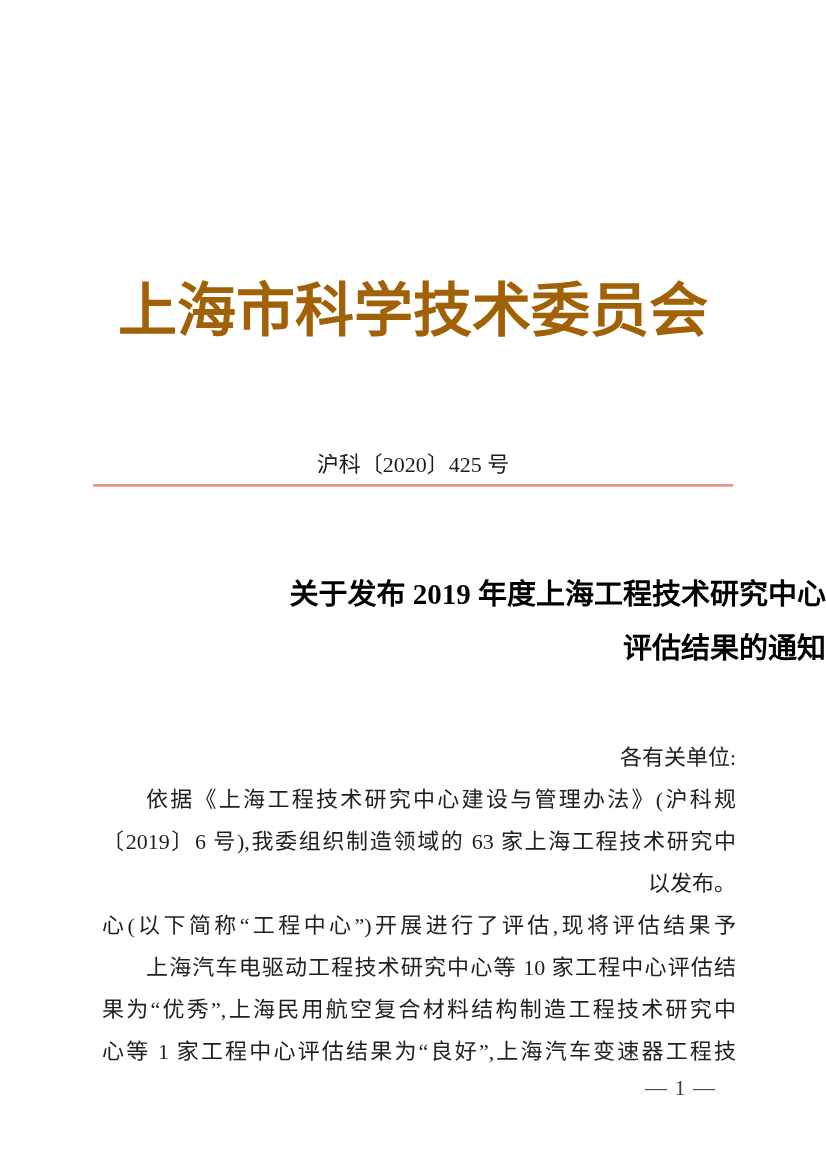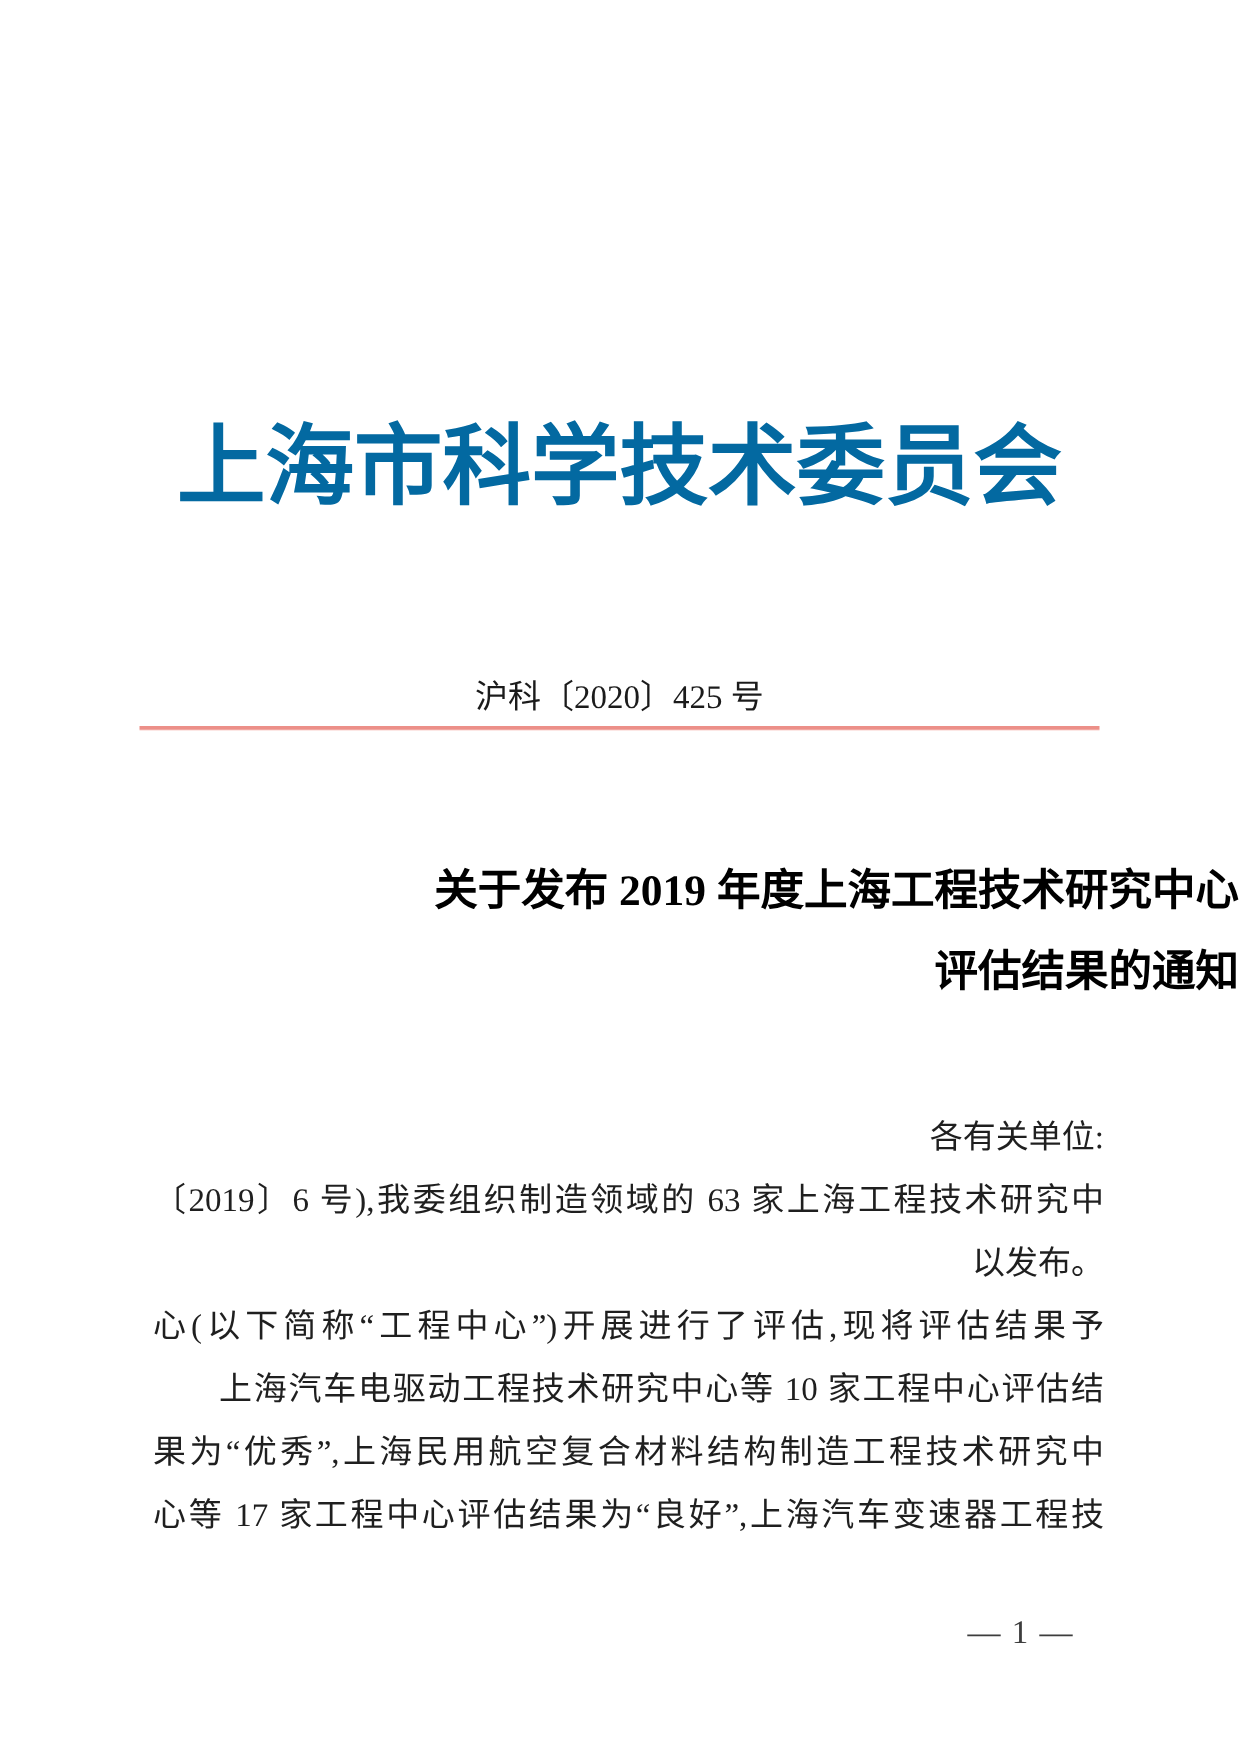--- a/index.html
+++ b/index.html
@@ -82,37 +82,38 @@
     color: #3d3d3d;
     letter-spacing: 1px;
     white-space: nowrap;
   }
 </style>
 </head>
 <body>
 
 <div class="page">
 
-  <h1 class="issuer" style="color: #0369a1;">上海市科学技术委员会</h1>
+  <h1 class="issuer" style="color: #a16207;">上海市科学技术委员会</h1>
 
   <div class="doc-number">沪科〔2020〕425 号</div>
 
   <div class="divider"></div>
 
   <h2 class="doc-title">
     <span>关于发布 2019 年度上海工程技术研究中心</span><br>
     <span>评估结果的通知</span>
   </h2>
 
   <div class="body-text">
     <div class="body-line">各有关单位:</div>
 
+  <div class="body-line indent fill">依据《上海工程技术研究中心建设与管理办法》(沪科规</div>
       <div class="body-line fill">〔2019〕6 号),我委组织制造领域的 63 家上海工程技术研究中</div>
       <div class="body-line">以发布。</div>
       <div class="body-line fill">心(以下简称“工程中心”)开展进行了评估,现将评估结果予</div>
       <div class="body-line indent fill">上海汽车电驱动工程技术研究中心等 10 家工程中心评估结</div>
       <div class="body-line fill">果为“优秀”,上海民用航空复合材料结构制造工程技术研究中</div>
-      <div class="body-line fill">心等 17 家工程中心评估结果为“良好”,上海汽车变速器工程技</div>
+      <div class="body-line fill">心等 1 家工程中心评估结果为“良好”,上海汽车变速器工程技</div>
     </div>
 
   <div class="page-number">— 1 —</div>
 
 </div>
 
 </body></html>

